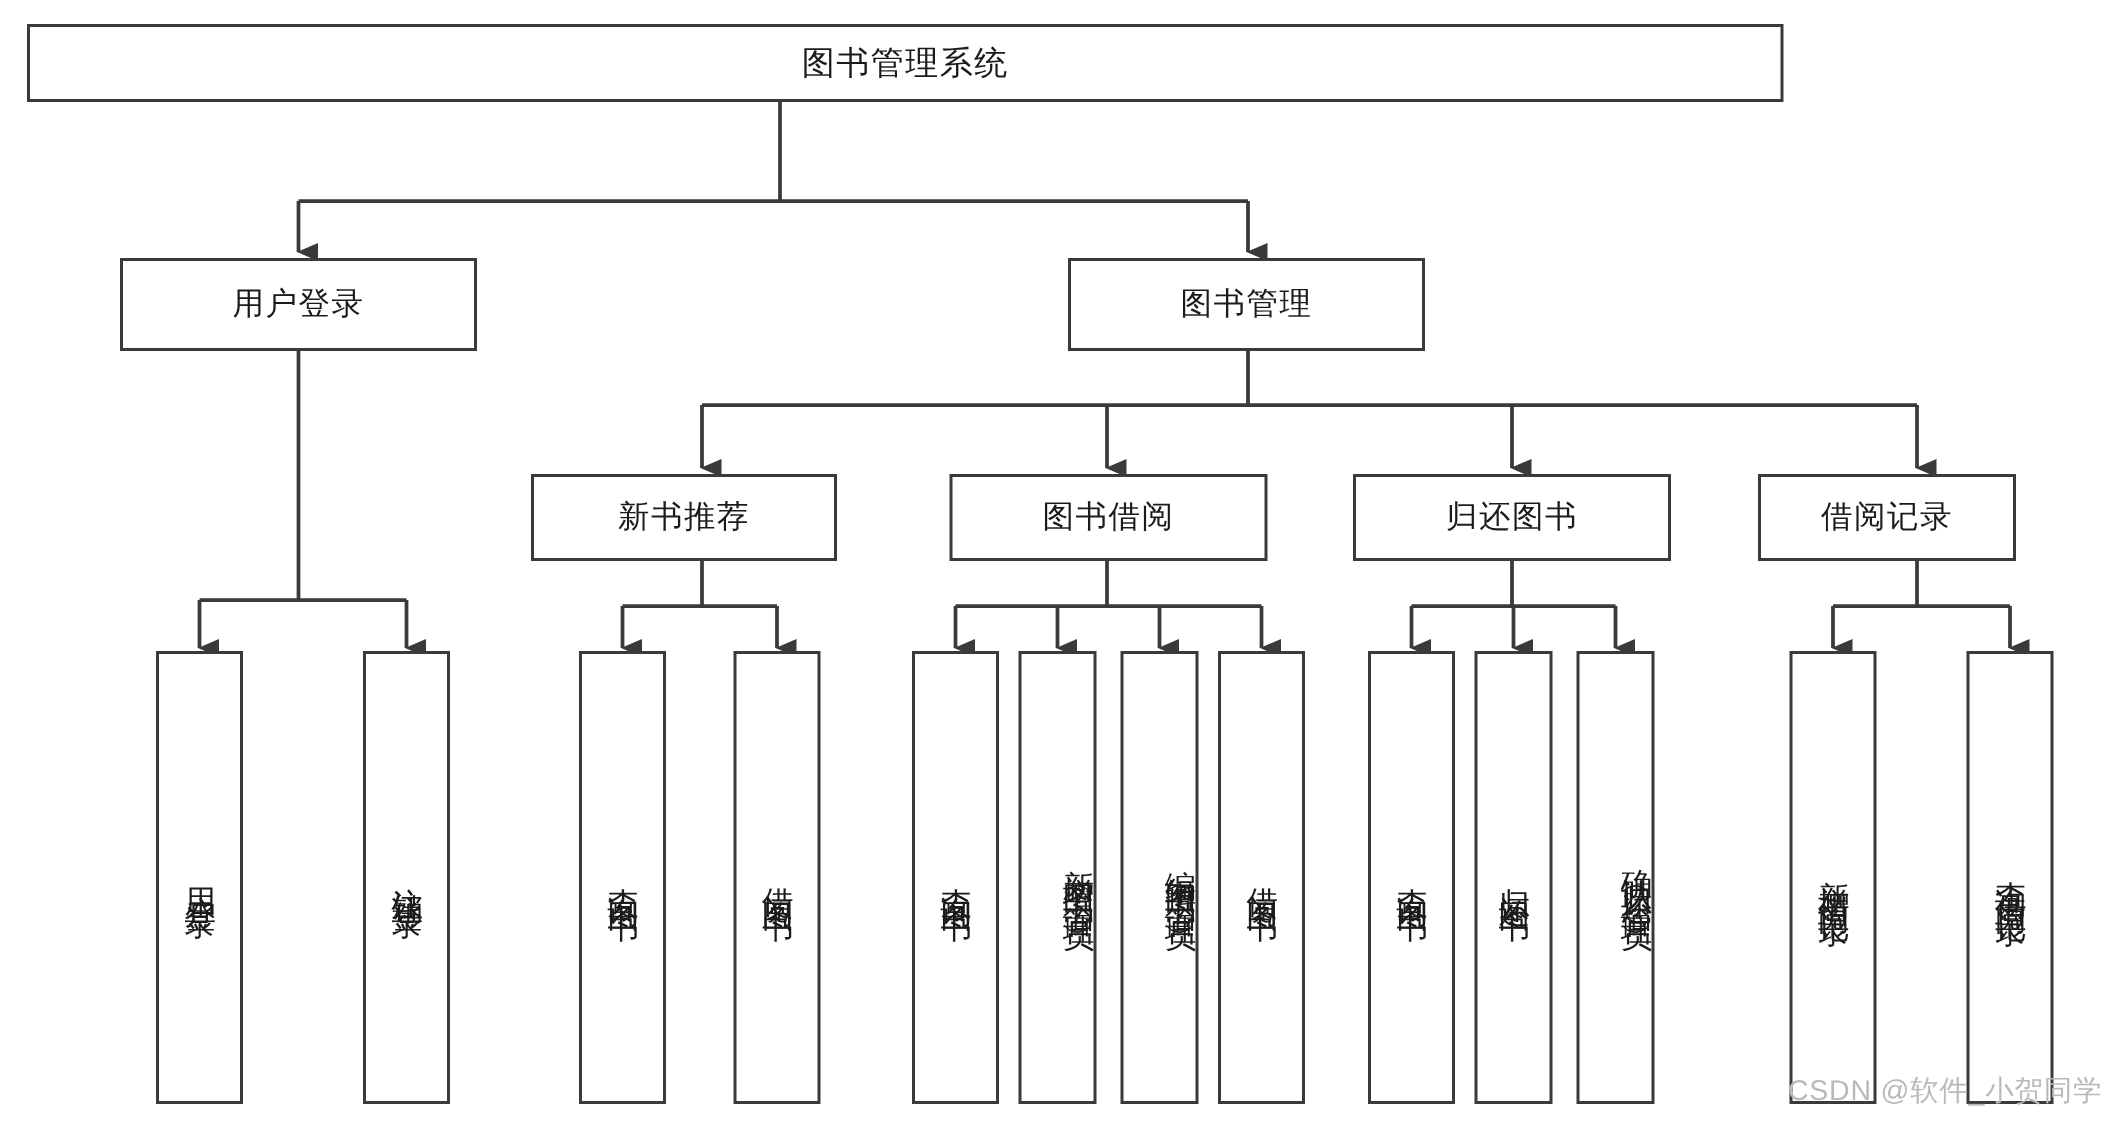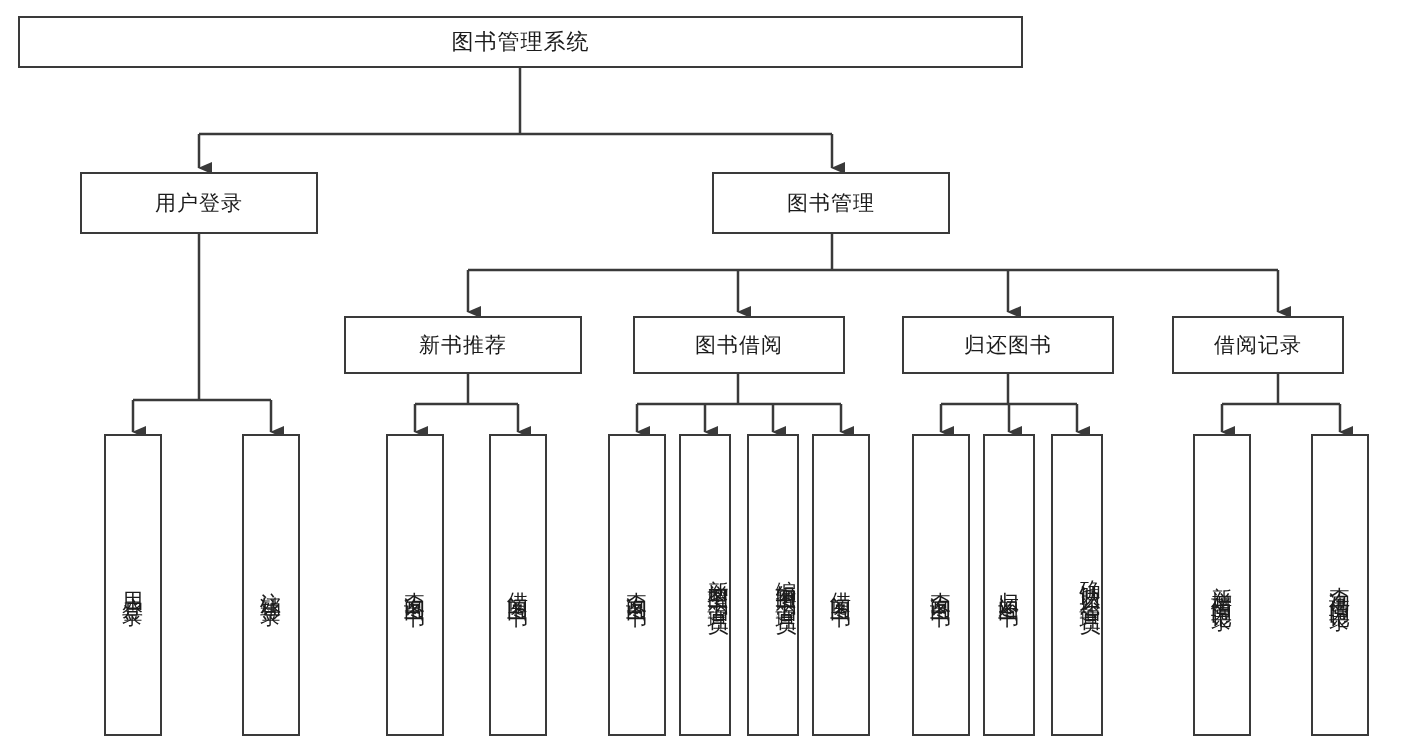--- a/index.html
+++ b/index.html
@@ -124,33 +124,33 @@
       <path d="M 1009 404 L 1009 432" marker-end="url(#arrow)"></path>
       <path d="M 1077 404 L 1077 432" marker-end="url(#arrow)"></path>
 
       <path d="M 1278 374 L 1278 404"></path>
       <path d="M 1222 404 L 1340 404"></path>
       <path d="M 1222 404 L 1222 432" marker-end="url(#arrow)"></path>
       <path d="M 1340 404 L 1340 432" marker-end="url(#arrow)"></path>
     </g>
   </svg>
 
-  <div class="node horiz root" style="left:18px; top:16px; width:1005px; height:52px;">
+  <div class="node horiz root" style="left:18px; top:16px; width:1171px; height:52px;">
     <span>图书管理系统</span>
   </div>
 
   <div class="node horiz" style="left:80px; top:172px; width:238px; height:62px;">
     <span>用户登录</span>
   </div>
 
   <div class="node horiz" style="left:712px; top:172px; width:238px; height:62px;">
     <span>图书管理</span>
   </div>
 
-  <div class="node horiz" style="left:344px; top:316px; width:238px; height:58px;">
+  <div class="node horiz" style="left:354px; top:316px; width:204px; height:58px;">
     <span>新书推荐</span>
   </div>
 
   <div class="node horiz" style="left:633px; top:316px; width:212px; height:58px;text-align:center;">
     <span>图书借阅</span>
   </div>
 
   <div class="node horiz" style="left:902px; top:316px; width:212px; height:58px;">
     <span>归还图书</span>
   </div>
@@ -204,14 +204,15 @@
   </div>
 
   <div class="node vert centered" style="left:1193px; top:434px; width:58px; height:302px;">
     <span class="vtext">新增借阅记录</span>
   </div>
 
   <div class="node vert centered" style="left:1311px; top:434px; width:58px; height:302px;">
     <span class="vtext">查询借阅记录</span>
   </div>
 
+  <div class="watermark">CSDN @软件_小贺同学</div>
 
 </div>
 
 </body></html>

